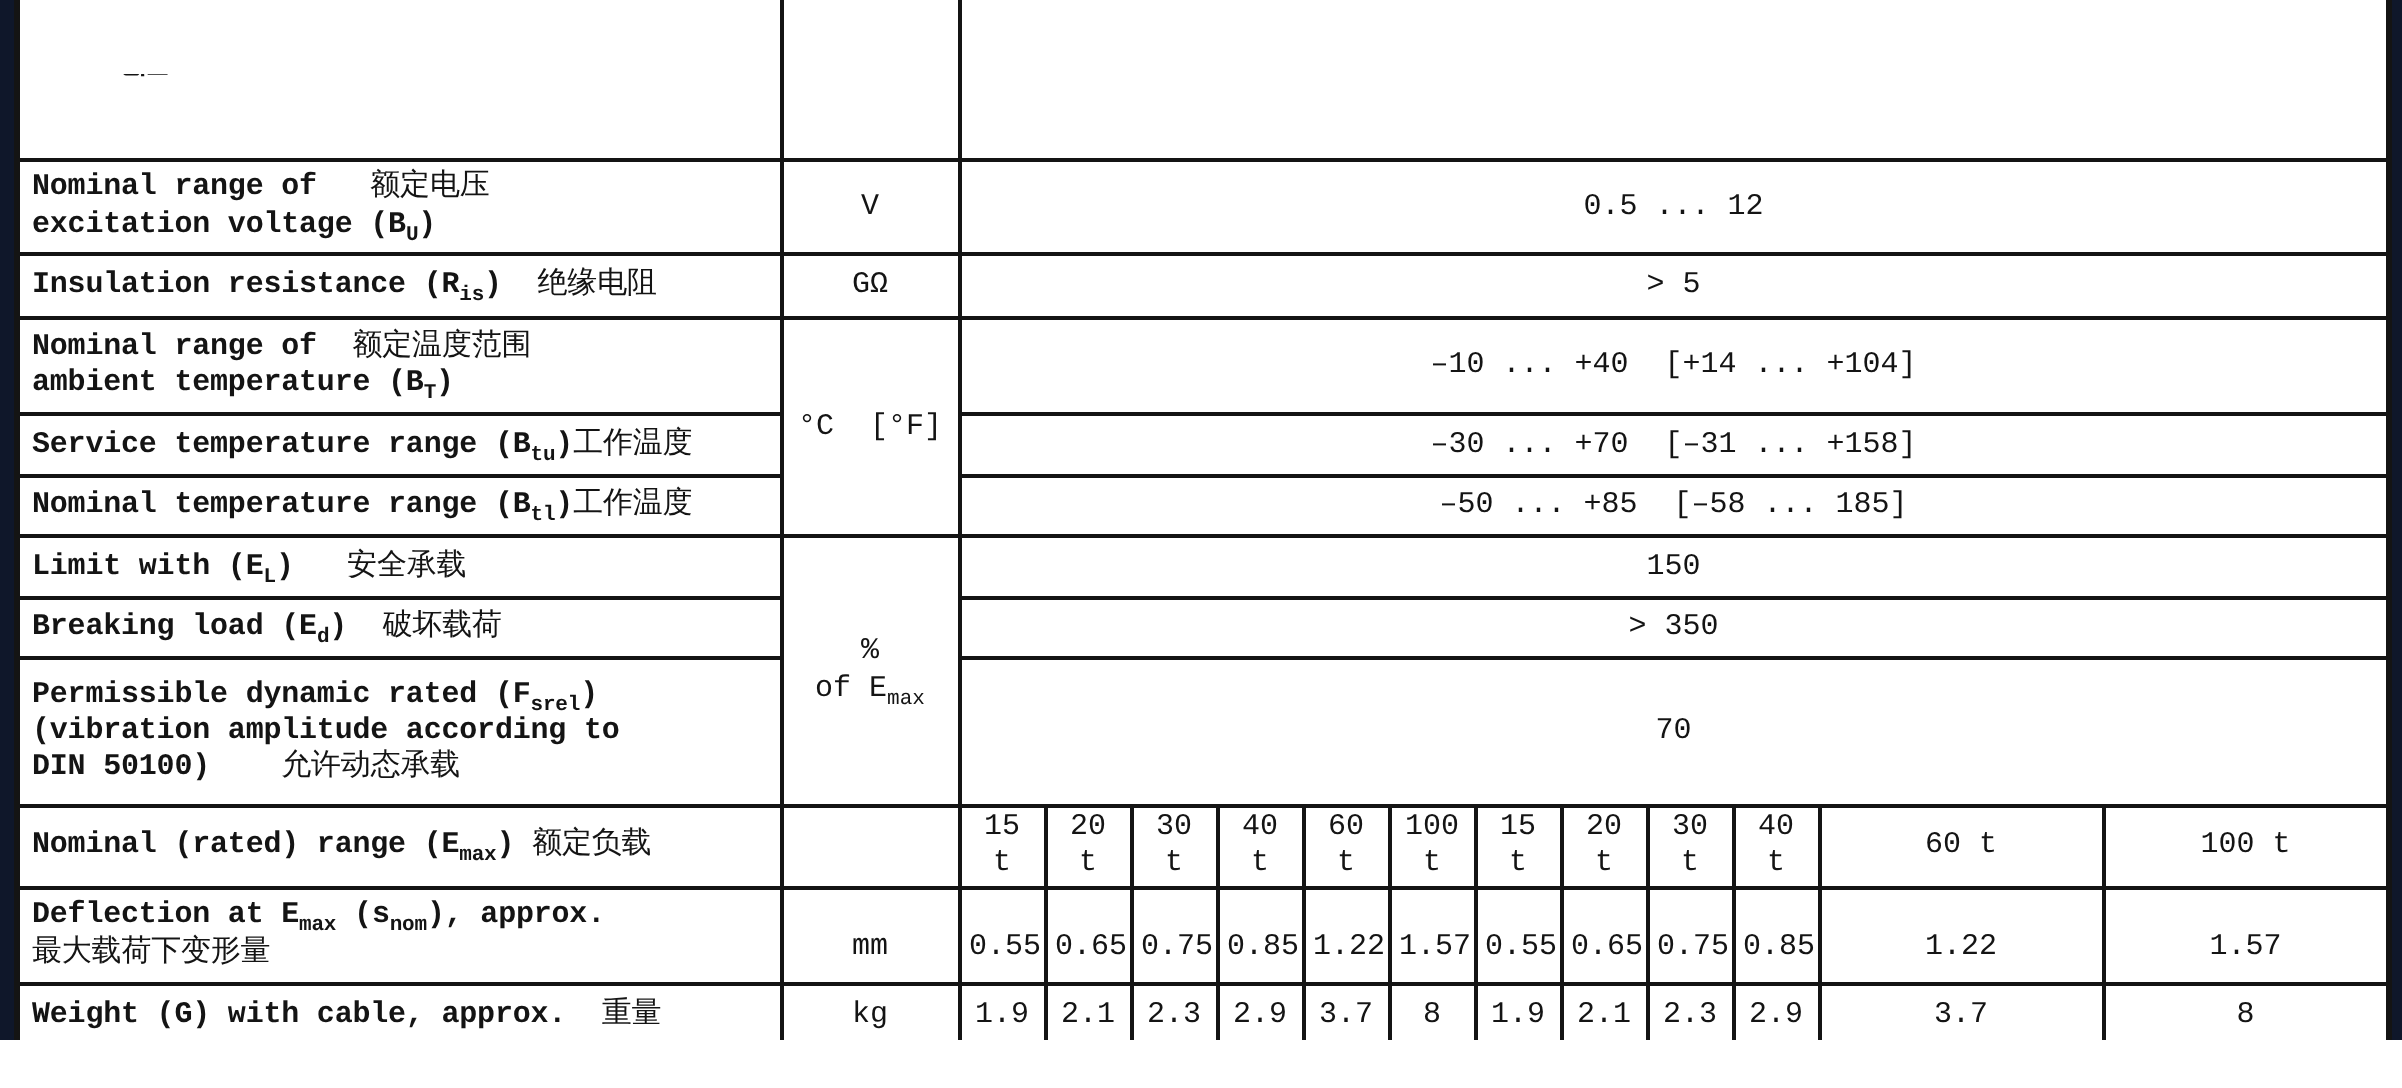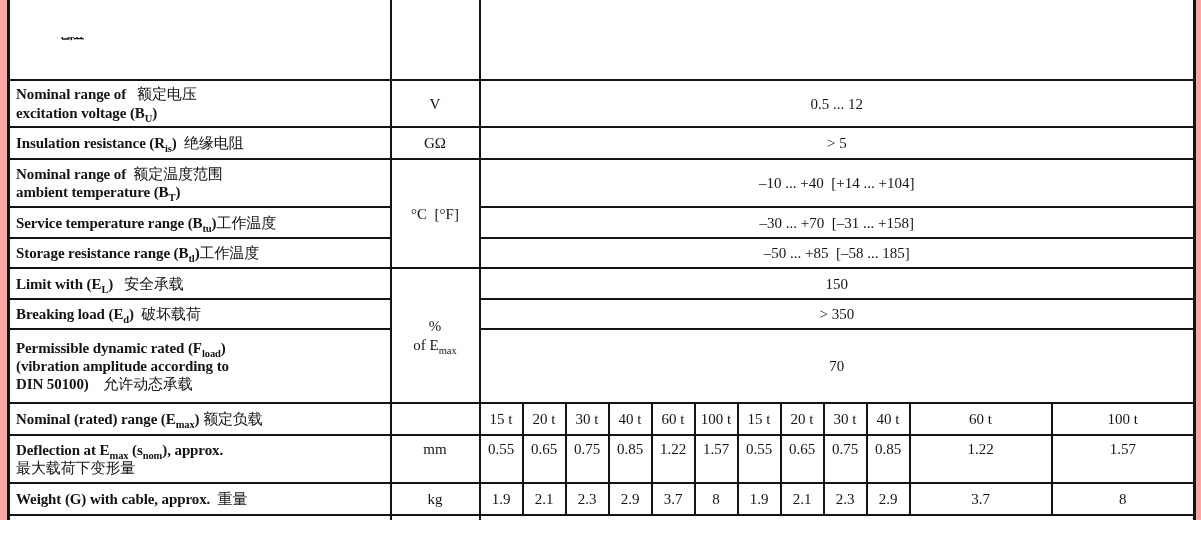--- a/index.html
+++ b/index.html
@@ -1,40 +1,40 @@
 <!DOCTYPE html>
 <html><head>
 <meta charset="utf-8">
 <style>
   html,body{margin:0;padding:0;background:#ffffff;}
   .page{
     width:1201px;height:520px;position:relative;overflow:hidden;
-    background:#fca5a5;color:#141414;
-    font-family:Liberation Serif, serif;
+    background:#0f172a;color:#141414;
+    font-family:Liberation Mono, monospace;
   }
   table.spec{
     border-collapse:collapse;table-layout:fixed;
     width:1186px;margin-left:7px;background:#fff;
     border-left:3px solid #141414;border-right:3px solid #141414;border-bottom:3px solid #141414;border-top:none;
   }
   td{
     border:2px solid #141414;
     padding:1px 4px;vertical-align:middle;overflow:hidden;
     font-size:15px;line-height:1.22;white-space:pre-wrap;
   }
   tr.clip td{border-top:none;height:6px;padding:0;}
   td.lbl{font-weight:bold;text-align:left;padding-left:6px;letter-spacing:-0.1px;}
   td.lbl .zh{font-weight:normal;}
   td.unit,td.val{text-align:center;font-weight:normal;}
   sub{font-size:0.7em;line-height:0;}
   .fragwrap{height:6px;overflow:hidden;position:relative;}
   .fragtext{position:absolute;top:-12px;left:46px;font-size:14px;font-weight:bold;}
   .h43{height:43px}.h28{height:28px}.h44{height:44px}.h27{height:27px}.h26{height:26px}
   .h70{height:70px}.h45{height:45px}
-  td.topval{vertical-align:top;padding-top:4px;}
+  td.topval{vertical-align:top;padding-top:20px;}
 </style>
 </head>
 <body>
 
 <div class="page">
   <table class="spec">
     <colgroup>
       <col style="width:382px">
         <col style="width:89px">
       <col style="width:43px">
@@ -77,35 +77,35 @@
     <tr>
       <td class="lbl h44"><span>Nominal range of  </span><span class="zh">额定温度范围</span><br><span>ambient temperature (B</span><sub>T</sub><span>)</span></td>
       <td class="unit" rowspan="3">°C  [°F]</td>
       <td class="val" colspan="12">–10 ... +40  [+14 ... +104]</td>
     </tr>
     <tr>
       <td class="lbl h27"><span>Service temperature range (B</span><sub>tu</sub><span>)</span><span class="zh">工作温度</span></td>
       <td class="val" colspan="12">–30 ... +70  [–31 ... +158]</td>
     </tr>
     <tr>
-      <td class="lbl h26"><span>Storage resistance range (B</span><sub>tl</sub><span>)</span><span class="zh">工作温度</span></td>
+      <td class="lbl h26"><span>Nominal temperature range (B</span><sub>tl</sub><span>)</span><span class="zh">工作温度</span></td>
       <td class="val" colspan="12">–50 ... +85  [–58 ... 185]</td>
     </tr>
 
     <tr>
       <td class="lbl h27"><span>Limit with (E</span><sub>L</sub><span>)   </span><span class="zh">安全承载</span></td>
       <td class="unit" rowspan="3"><span>%</span><br><span>of E</span><sub>max</sub></td>
       <td class="val" colspan="12">150</td>
     </tr>
     <tr>
       <td class="lbl h26"><span>Breaking load (E</span><sub>d</sub><span>)  </span><span class="zh">破坏载荷</span></td>
       <td class="val" colspan="12">&gt; 350</td>
     </tr>
     <tr>
-      <td class="lbl h70"><span>Permissible dynamic rated (F</span><sub>load</sub><span>)</span><br><span>(vibration amplitude according to</span><br><span>DIN 50100)    </span><span class="zh">允许动态承载</span></td>
+      <td class="lbl h70"><span>Permissible dynamic rated (F</span><sub>srel</sub><span>)</span><br><span>(vibration amplitude according to</span><br><span>DIN 50100)    </span><span class="zh">允许动态承载</span></td>
       <td class="val" colspan="12">70</td>
     </tr>
 
     <tr>
       <td class="lbl h28"><span>Nominal (rated) range (E</span><sub>max</sub><span>) </span><span class="zh">额定负载</span></td>
       <td class="unit"></td>
       <td class="val">15 t</td>
       <td class="val">20 t</td>
       <td class="val">30 t</td>
       <td class="val">40 t</td>

